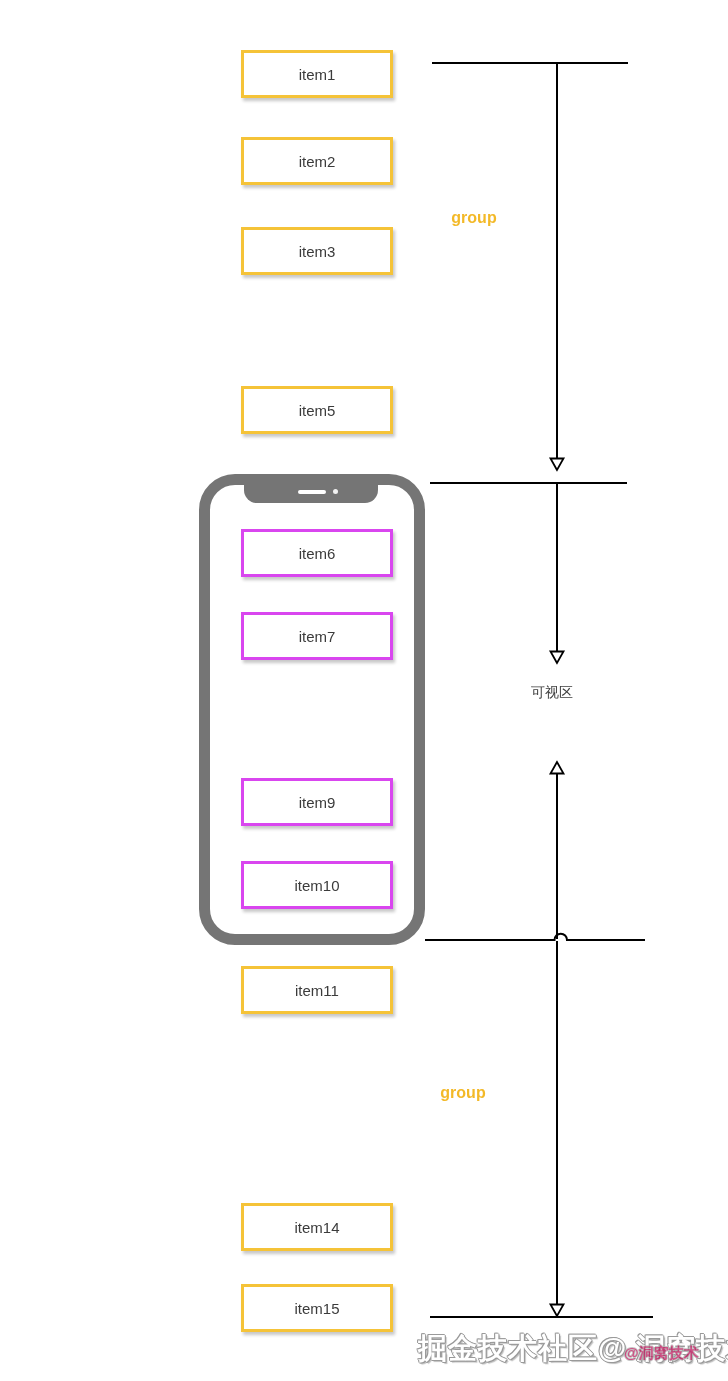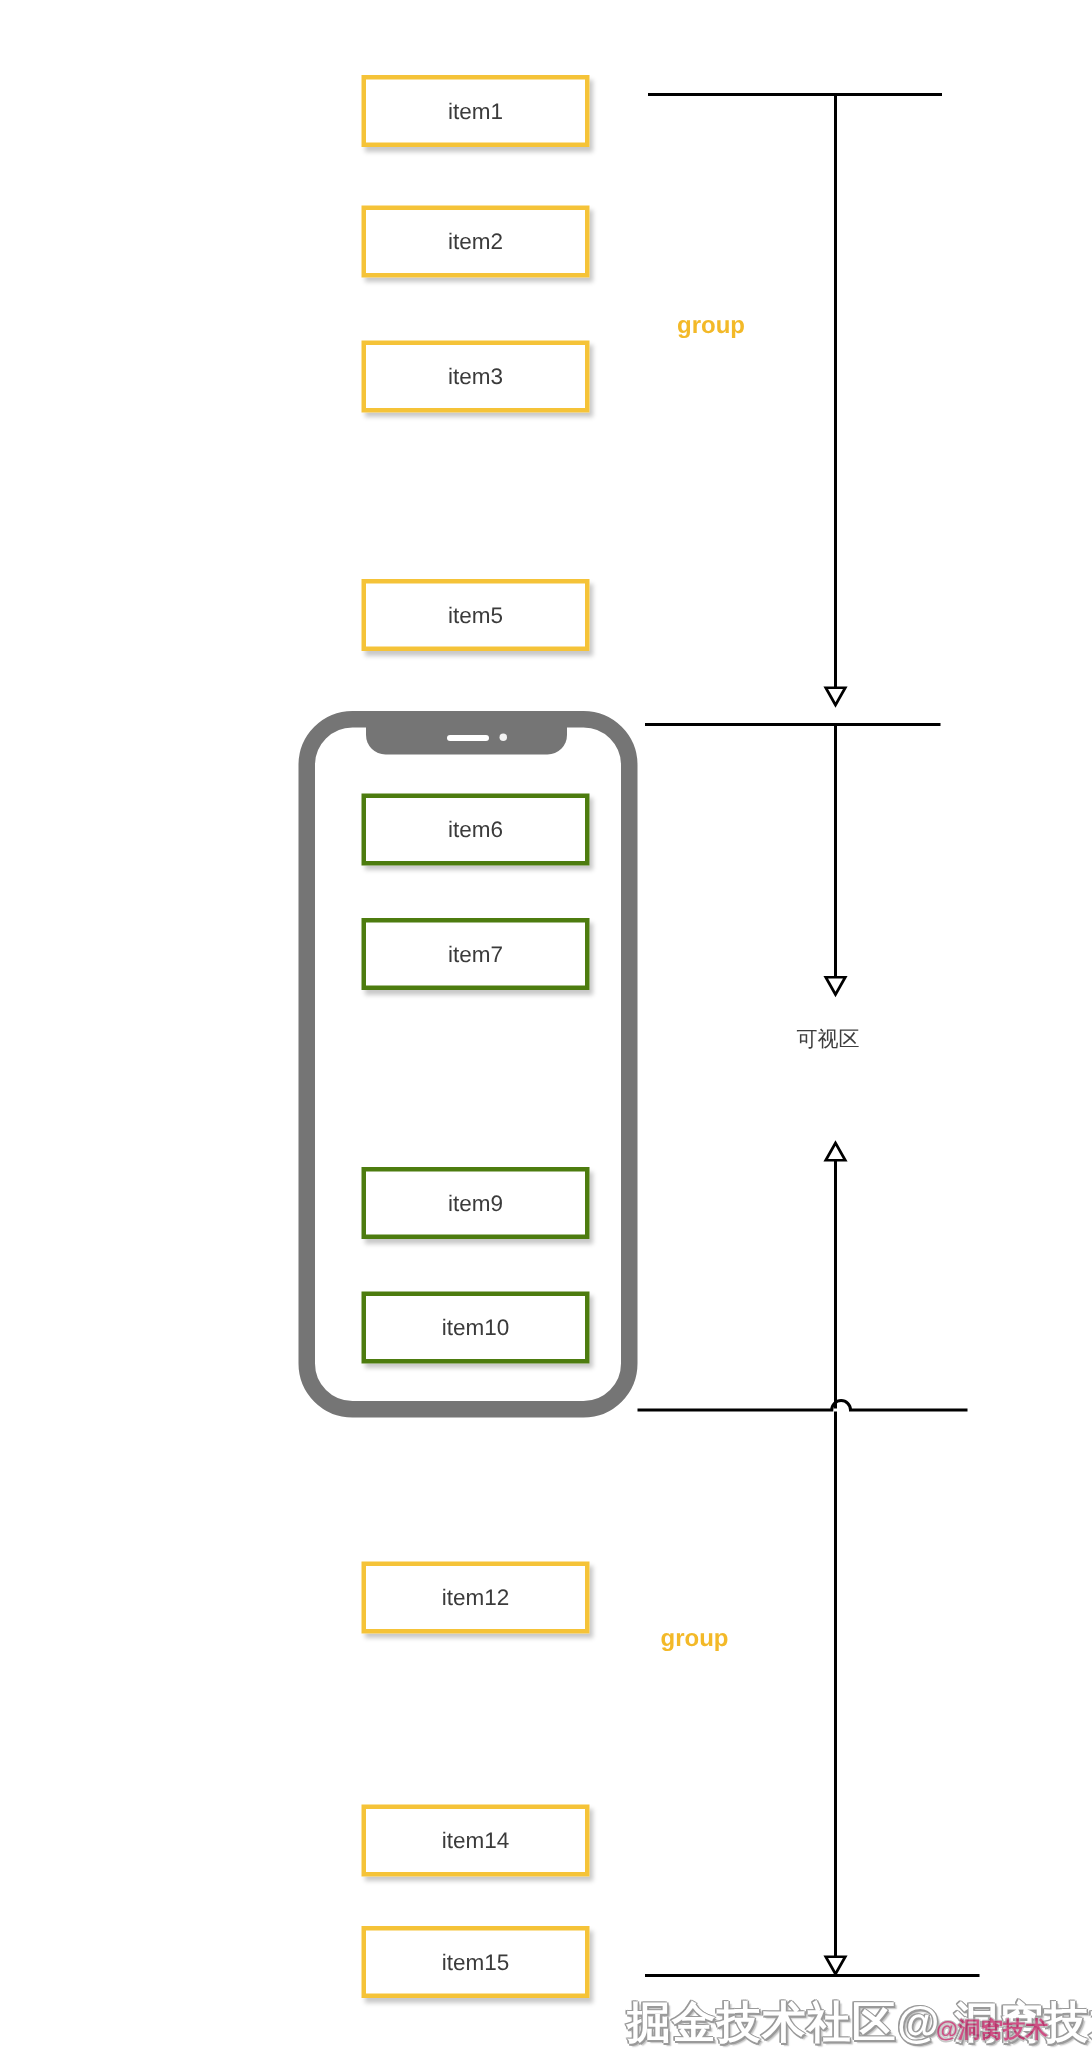--- a/index.html
+++ b/index.html
@@ -18,21 +18,21 @@
     position:absolute;
     width:152px;height:48px;
     box-sizing:border-box;
     background:#ffffff;
     display:flex;align-items:center;justify-content:center;
     font-size:15px;color:#3b3b3b;
     z-index:3;
     box-shadow:2px 3px 3px rgba(0,0,0,0.22);
   }
   .item.yellow{border:3px solid #F5C338;}
-  .item.dark{border:3px solid #4d7c0f;}
+  .item.dark{border:3px solid #d946ef;}
 
   .phone{
     position:absolute;
     left:199px;top:474px;
     width:226px;height:471px;
     box-sizing:border-box;
     border:11px solid #757575;
     border-radius:36px;
     z-index:2;
     background:#ffffff;
@@ -153,22 +153,22 @@
   <div class="item dark" style="left:241px;top:612px">
       <span>item7</span>
     </div>
   <div class="item dark" style="left:241px;top:778px">
       <span>item9</span>
     </div>
   <div class="item dark" style="left:241px;top:861px">
       <span>item10</span>
     </div>
 
-  <div class="item yellow" style="left:241px;top:1041px">
-      <span>item12</span>
+  <div class="item yellow" style="left:241px;top:966px">
+      <span>item11</span>
     </div>
   <div class="item yellow" style="left:241px;top:1203px">
       <span>item14</span>
     </div>
   <div class="item yellow" style="left:241px;top:1284px">
       <span>item15</span>
     </div>
 
   <div class="group-label" style="left:474px;top:218px">group</div>
   <div class="viewport-label" style="left:552px;top:693px">可视区</div>

